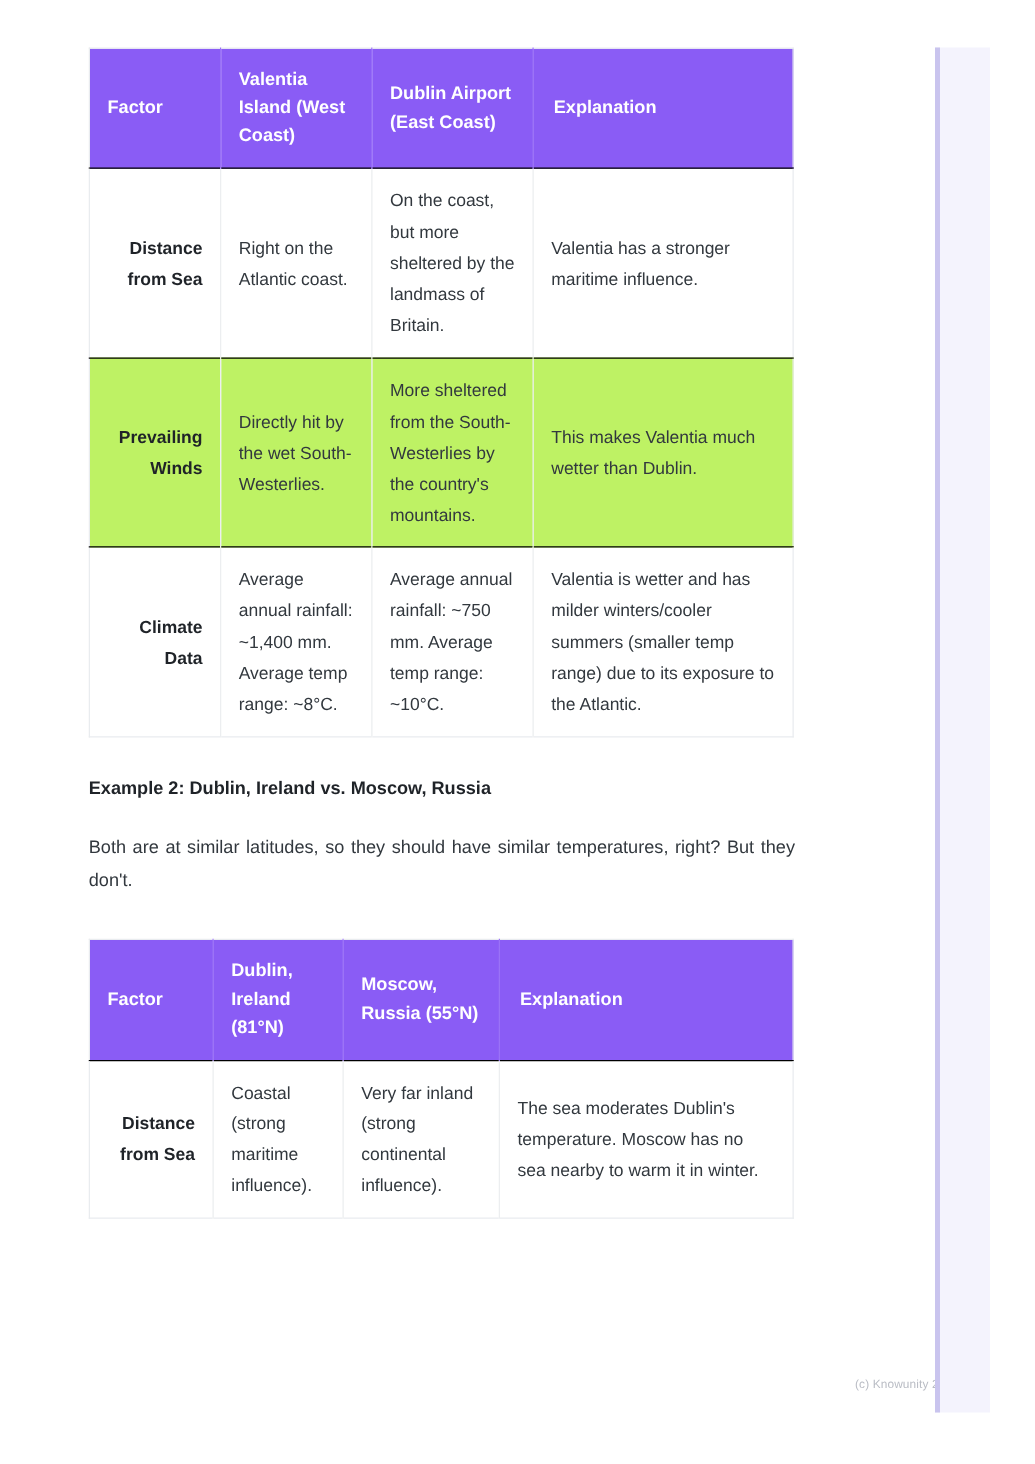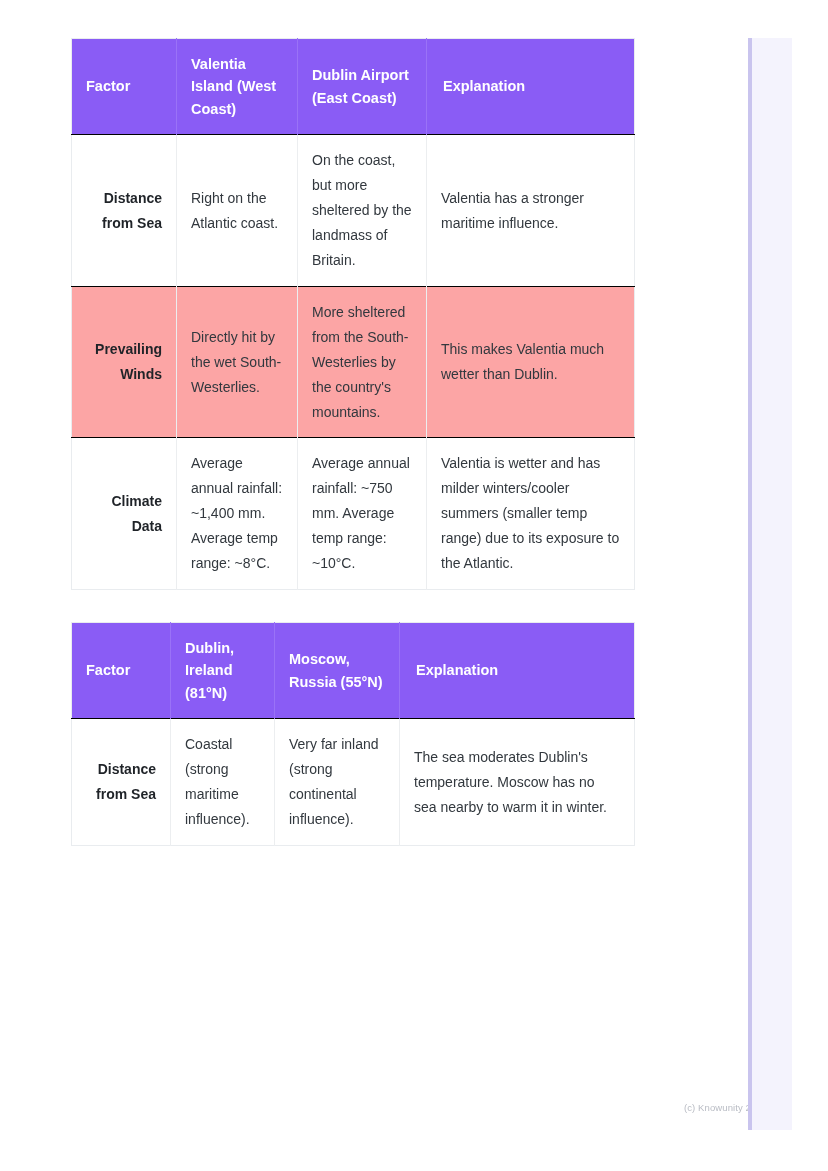--- a/index.html
+++ b/index.html
@@ -62,21 +62,21 @@
     border-right: 1px solid #eceef0;
     border-top: 1px solid #000000;
     word-wrap: break-word;
   }
   .doc-table td:last-child { border-right: none; }
   .doc-table td.rowhead {
     font-weight: bold;
     color: #1f2328;
     text-align: right;
   }
-  .doc-table tbody tr.alt td { background: #fca5a5; }
+  .doc-table tbody tr.alt td { background: #bef264; }
 
   
   #table-climate-ireland col.c1 { width: 105px; }
   #table-climate-ireland col.c2 { width: 121px; }
   #table-climate-ireland col.c3 { width: 129px; }
   #table-climate-ireland col.c4 { width: 208px; }
 
   
   #table-latitude-compare col.c1 { width: 99px; }
   #table-latitude-compare col.c2 { width: 104px; }
@@ -172,20 +172,22 @@
         <tr>
           <td class="rowhead">Climate Data</td>
           <td>Average annual rainfall: ~1,400 mm. Average temp range: ~8°C.</td>
           <td>Average annual rainfall: ~750 mm. Average temp range: ~10°C.</td>
           <td>Valentia is wetter and has milder winters/cooler summers (smaller temp range) due to its exposure to the Atlantic.</td>
         </tr>
       </tbody>
     </table>
   </div>
 
+  <h3 class="section-heading">Example 2: Dublin, Ireland vs. Moscow, Russia</h3>
+  <p class="body-paragraph">Both are at similar latitudes, so they should have similar temperatures, right? But they don't.</p>
 
   <div class="table-block">
     <table class="doc-table" id="table-latitude-compare">
       <colgroup>
         <col class="c1">
           <col class="c2">
           <col class="c3">
           <col class="c4">
       </colgroup>
       <thead>

